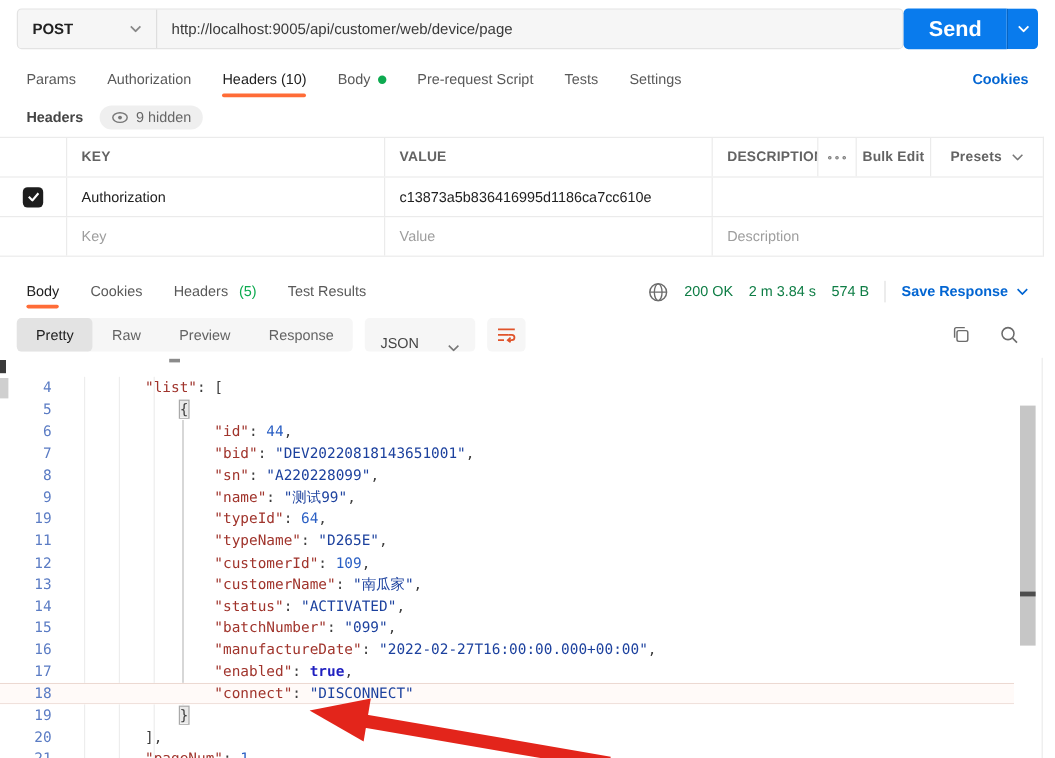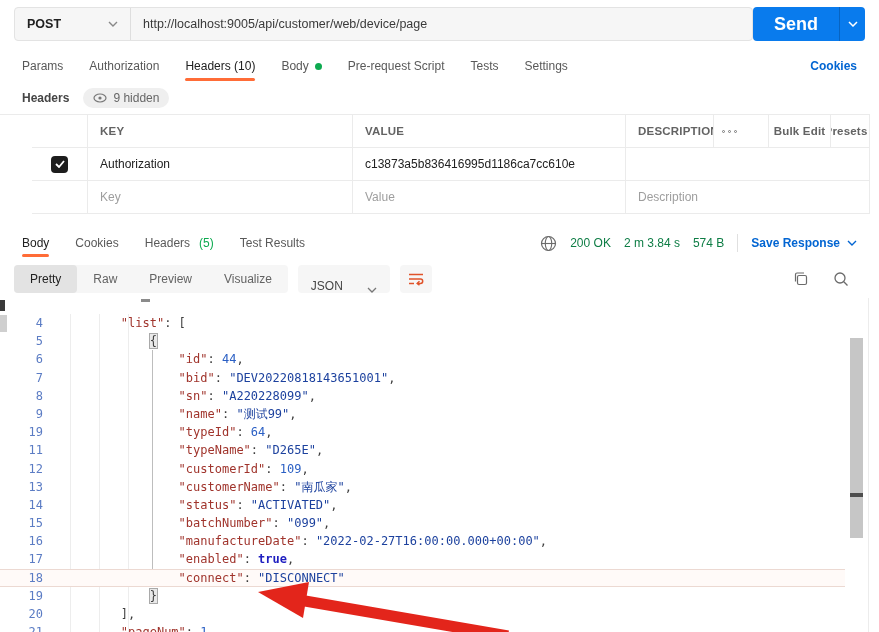--- a/index.html
+++ b/index.html
@@ -27,32 +27,32 @@
   .dot{width:7px;height:7px;border-radius:50%;background:var(--dotgreen);}
   .count-green{color:var(--dotgreen);margin-left:3px;}
   .cookies-link{margin-left:auto;color:var(--blue);font-weight:600;cursor:pointer;}
 
   
   .subheader{display:flex;align-items:center;gap:14px;height:28px;padding:0 22px;}
   .subheader-title{color:#454545;font-weight:600;}
   .hidden-pill{display:flex;align-items:center;gap:6px;background:#efefef;border-radius:12px;padding:3px 10px;color:#666;cursor:pointer;}
 
   
-  .kv-table{margin-top:2px;width:870px;border-top:1px solid var(--border);border-right:1px solid var(--border);padding-left:32px;}
+  .kv-table{margin-top:2px;width:870px;border-top:1px solid var(--border);border-right:1px solid var(--border);}
   .trow{display:flex;height:33px;border-bottom:1px solid var(--border);align-items:stretch;}
   .tcell{display:flex;align-items:center;padding:0 12px;border-left:1px solid var(--border);overflow:hidden;white-space:nowrap;}
   .tcell:first-child{border-left:none;}
   .c-check{width:55px;justify-content:center;padding:0;}
   .c-key{width:265px;}
   .c-val{width:273px;}
   .c-desc{flex:1;}
   .hdr .tcell{color:#636363;font-weight:600;font-size:11.5px;letter-spacing:.2px;}
   .c-desc-h{width:88px;}
   .c-more{width:32px;justify-content:center;padding:0;gap:3px;}
-  .c-bulk{width:62px;padding:0 8px;color:#303030;justify-content:center;margin-left:23px;}
+  .c-bulk{width:62px;padding:0 8px;color:#303030;justify-content:center;}
   .c-presets{flex:1;color:#303030;gap:8px;justify-content:center;}
   .mini-dot{width:3px;height:3px;border:1px solid #777;border-radius:50%;}
   .checkbox{width:17px;height:17px;background:#1d1d1d;border-radius:4px;display:flex;align-items:center;justify-content:center;cursor:pointer;}
   .ph{color:var(--ph);}
 
   
   .resp-bar{margin-top:12px;height:34px;}
   .resp-meta{margin-left:auto;display:flex;align-items:center;gap:13px;color:var(--green);font-weight:500;}
   .meta-div{width:1px;height:18px;background:#e0e0e0;}
   .save-link{display:flex;align-items:center;gap:7px;color:var(--blue);font-weight:600;cursor:pointer;}
@@ -220,21 +220,21 @@
         </svg>
     </span>
   </div>
 </div>
 
 <div class="view-bar">
   <div class="segmented" id="modes-slot">
       <div class="seg active">Pretty</div>
       <div class="seg">Raw</div>
       <div class="seg">Preview</div>
-      <div class="seg">Visualize</div>
+      <div class="seg">Response</div>
     </div>
   <div class="json-select">
     <span>JSON</span>
     <svg class="ic" width="10" height="6" viewBox="0 0 10 6">
         <polyline points="1,1 5,5 9,1" fill="none" stroke="#777" stroke-width="1.3"></polyline>
       </svg>
   </div>
   <div class="wrap-btn">
     <svg class="ic" width="16" height="14" viewBox="0 0 16 14">
       <line x1="1" y1="2.5" x2="15" y2="2.5" stroke="#e0532a" stroke-width="1.5"></line>

